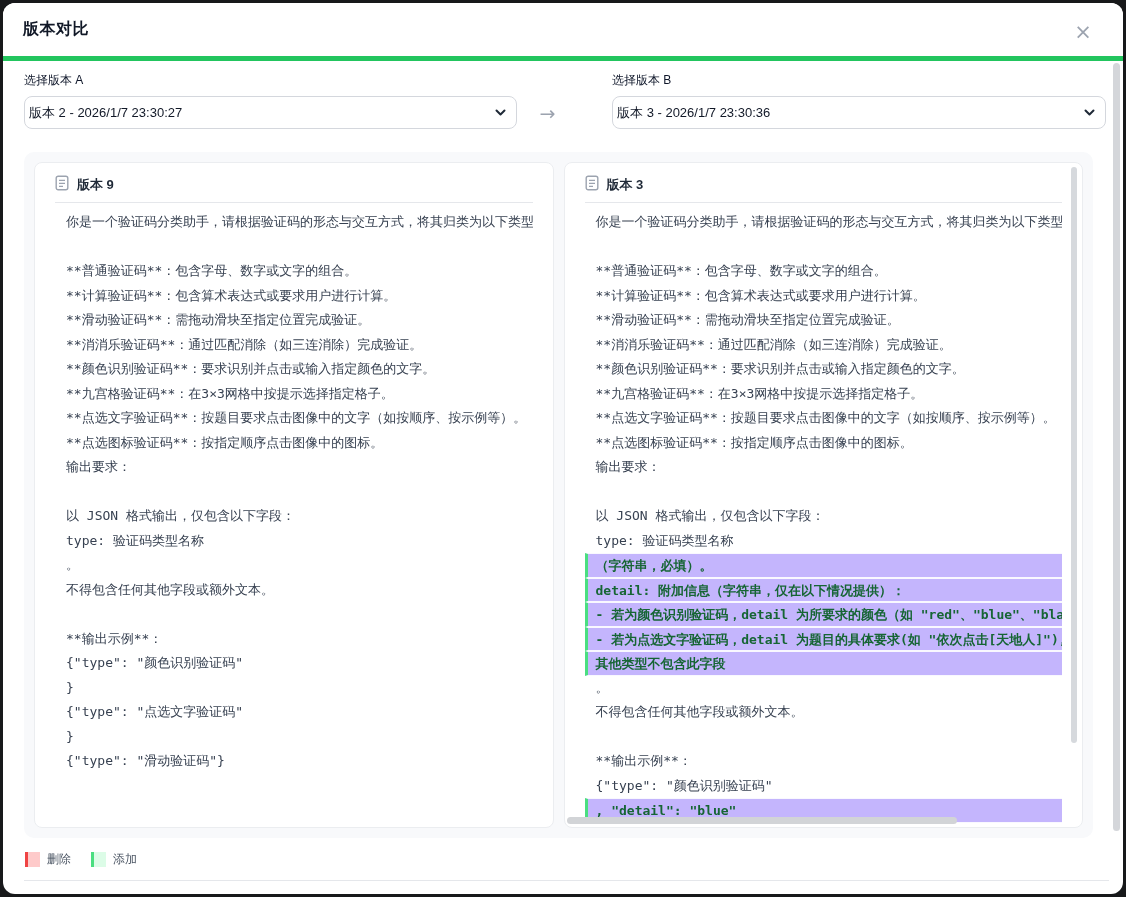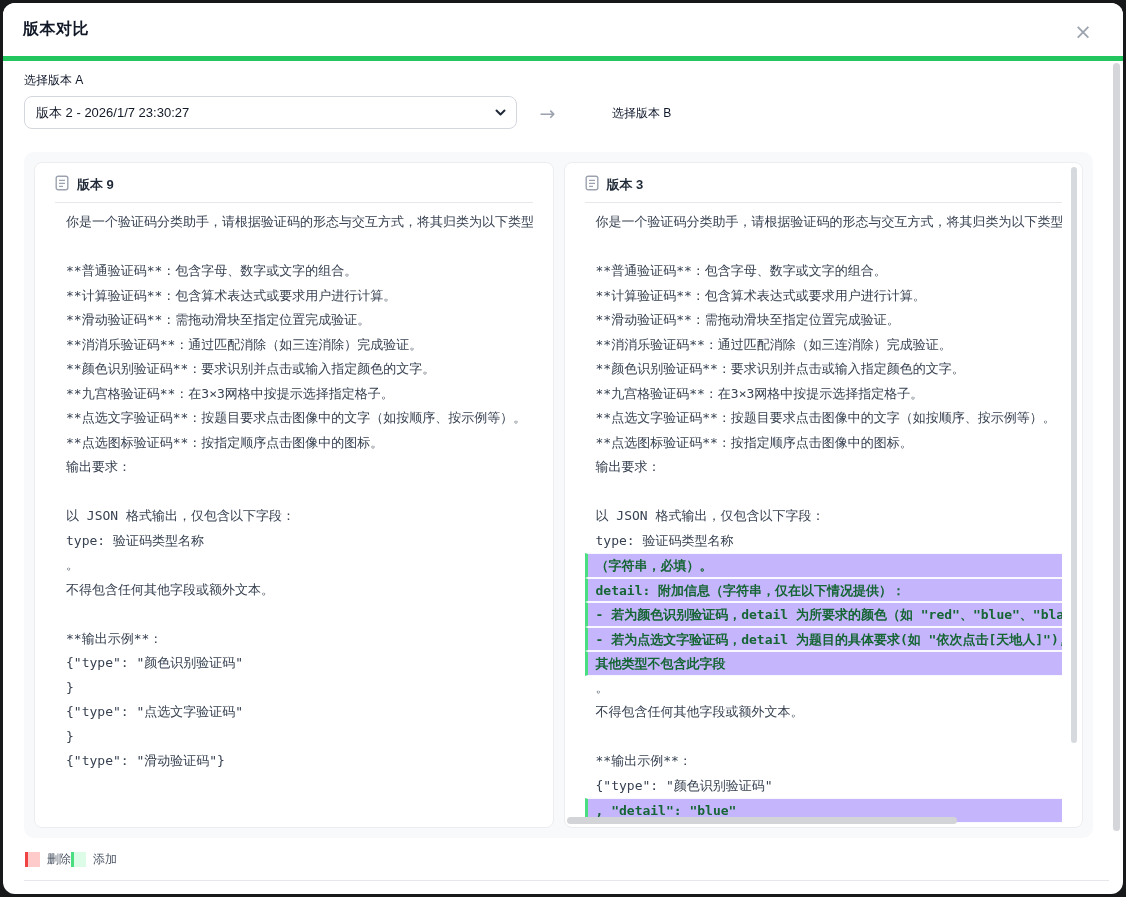--- a/index.html
+++ b/index.html
@@ -20,21 +20,21 @@
 
   
   .selector-row { position:absolute; left:21px; top:69px; width:1082px;
                   display:flex; align-items:flex-end; }
   .sel-col { display:flex; flex-direction:column; }
   .sel-col.a { width:509px; }
   .sel-col.b { width:510px;margin-left:34px; }
   .sel-label { font-size:12px; color:#0f172a; margin-bottom:7px; }
   .sel-wrap { position:relative; height:33px; }
   select { width:100%; height:33px; border:1px solid #d4d7dd; border-radius:8px;
-           background:#fff; font-size:13px; color:#111827; padding:0 30px 0 11px;
+           background:#fff; font-size:13px; color:#111827; padding:0 30px 0 4px;
            appearance:none; -webkit-appearance:none; outline:none;
            font-family:"Liberation Sans", sans-serif; }
   .chev { position:absolute; right:10px; top:9px; pointer-events:none; }
   .arrow-mid { width:63px; display:flex; align-items:center; justify-content:center;
                height:33px; color:#9ca3af; font-size:19px;
                font-family:"DejaVu Sans", sans-serif; }
 
   
   .compare { position:absolute; left:21px; top:149px; width:1069px; height:686px;
              background:#f8f9fb; border-radius:10px; padding:10px; display:flex;
@@ -53,21 +53,21 @@
                 border-bottom:1px solid rgba(255,255,255,.9);font-weight:bold; }
   .line.blank { background:transparent; }
 
   
   .v-thumb { position:absolute; right:5px; top:4px; width:6px; height:576px;
              background:#d6d9dd; border-radius:3px; }
   .h-thumb { position:absolute; left:2px; bottom:3px; height:7px; width:390px;
              background:#d2d4d7; border-radius:4px; }
 
   
-  .legend { position:absolute; left:22px; top:848px; display:flex; 
+  .legend { position:absolute; left:22px; top:848px; display:flex; gap:20px;
             align-items:center; }
   .legend-item { display:flex; align-items:center; gap:7px; font-size:12px;
                  color:#4b5563; }
   .swatch { width:15px; height:15px; border-left:3px solid; }
   .footer-sep { position:absolute; left:21px; right:14px; top:877px; border:none;
                 border-top:1px solid #e5e7eb; }
 
   
   .win-scroll { position:absolute; right:3px; top:60px; width:7px; height:768px;
                 background:#d4d6da; border-radius:4px; }
@@ -92,20 +92,30 @@
         <span class="chev">
           <svg width="13" height="13" viewBox="0 0 13 13">
               <polyline points="2.5,4.5 6.5,8.5 10.5,4.5" fill="none" stroke="#1f2937" stroke-width="2" stroke-linecap="round" stroke-linejoin="round"></polyline>
             </svg>
         </span>
       </div>
     </div>
     <div class="arrow-mid">→</div>
     <div class="sel-col b">
       <div class="sel-label">选择版本 B</div>
+      <div class="sel-wrap">
+        <select>
+          <option>版本 3 - 2026/1/7 23:30:36</option>
+        </select>
+        <span class="chev">
+          <svg width="13" height="13" viewBox="0 0 13 13">
+              <polyline points="2.5,4.5 6.5,8.5 10.5,4.5" fill="none" stroke="#1f2937" stroke-width="2" stroke-linecap="round" stroke-linejoin="round"></polyline>
+            </svg>
+        </span>
+      </div>
     </div>
   </div>
 
   <div class="compare">
 
     <div class="panel">
       <div class="panel-header">
         <span>
           <svg width="14" height="16" viewBox="0 0 14 16">
               <rect x="1.2" y="1.2" width="11.6" height="13.6" rx="2" fill="none" stroke="#9ca3af" stroke-width="1.4"></rect>

